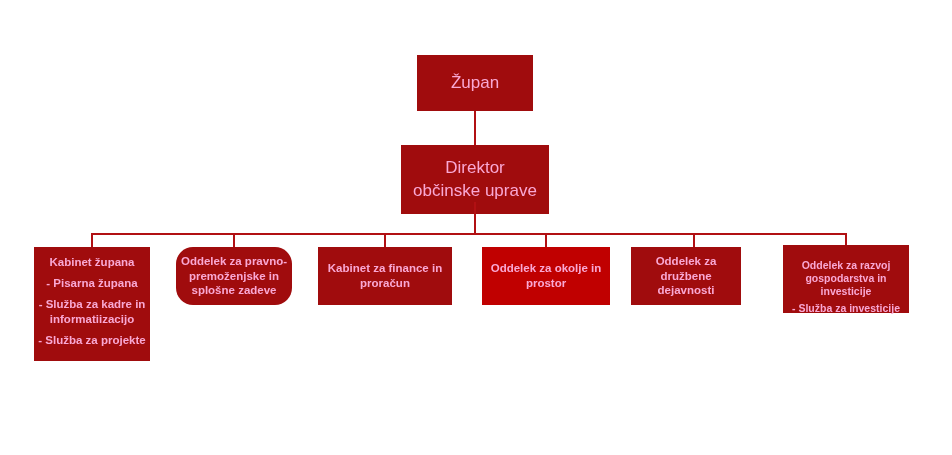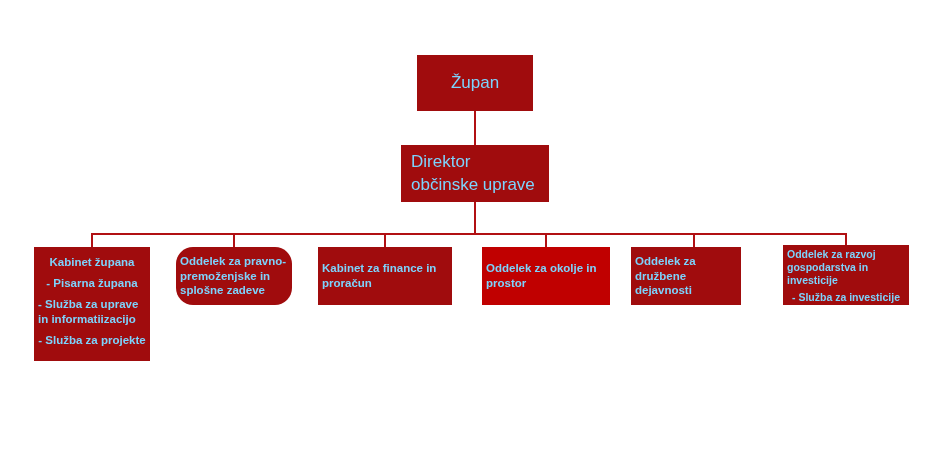--- a/index.html
+++ b/index.html
@@ -11,22 +11,22 @@
   .canvas {
     position: relative;
     width: 952px;
     height: 455px;
     background: #ffffff;
     overflow: hidden;
   }
   .node {
     position: absolute;
     box-sizing: border-box;
-    color: #7dd3fc;
-    text-align: left;
+    color: #f9a8d4;
+    text-align: center;
     display: flex;
     align-items: center;
     justify-content: center;
   }
   .dark   { background: #A00C0D; }
   .bright { background: #C00000; }
   .top-node {
     font-size: 17px;
     line-height: 1.3;
     font-weight: 400;
@@ -59,55 +59,55 @@
 <body>
 
 <div class="canvas">
 
   <div class="node dark top-node" style="left:417px; top:55px; width:116px; height:56px;">
     <span>Župan</span>
   </div>
 
   <div class="line" style="left:474px; top:111px; width:2px; height:34px;"></div>
 
-  <div class="node dark top-node" style="left:401px; top:145px; width:148px; height:57px;">
+  <div class="node dark top-node" style="left:401px; top:145px; width:148px; height:69px;">
     <span>Direktor občinske uprave</span>
   </div>
 
   <div class="line" style="left:474px; top:202px; width:2px; height:32px;"></div>
   <div class="line" style="left:91px; top:233px; width:756px; height:2px;"></div>
 
   <div class="line" style="left:91px;  top:234px; width:2px; height:13px;"></div>
   <div class="line" style="left:233px; top:234px; width:2px; height:13px;"></div>
   <div class="line" style="left:384px; top:234px; width:2px; height:13px;"></div>
   <div class="line" style="left:545px; top:234px; width:2px; height:13px;"></div>
   <div class="line" style="left:693px; top:234px; width:2px; height:13px;"></div>
   <div class="line" style="left:845px; top:234px; width:2px; height:11px;"></div>
 
   <div class="node dark dept dept-col" style="left:34px; top:247px; width:116px; height:114px; padding-top:8px;">
     <span class="dept-title">Kabinet župana</span>
     <span class="sub-item">- Pisarna župana</span>
-    <span class="sub-item">- Služba za uprave in informatiizacijo</span>
+    <span class="sub-item">- Služba za kadre in informatiizacijo</span>
     <span class="sub-item">- Služba za projekte</span>
   </div>
 
   <div class="node dark dept" style="left:176px; top:247px; width:116px; height:58px;border-radius:17px;">
     <span>Oddelek za pravno-premoženjske in splošne zadeve</span>
   </div>
 
   <div class="node dark dept" style="left:318px; top:247px; width:134px; height:58px;">
     <span>Kabinet za finance in proračun</span>
   </div>
 
   <div class="node bright dept" style="left:482px; top:247px; width:128px; height:58px;">
     <span>Oddelek za okolje in prostor</span>
   </div>
 
   <div class="node dark dept" style="left:631px; top:247px; width:110px; height:58px;">
     <span>Oddelek za družbene dejavnosti</span>
   </div>
 
-  <div class="node dark dept dept-col small-text" style="left:783px; top:245px; width:126px; height:60px; padding-top:3px;">
+  <div class="node dark dept dept-col small-text" style="left:783px; top:245px; width:126px; height:68px; padding-top:14px;">
     <span class="dept-title">Oddelek za razvoj gospodarstva in investicije</span>
     <span class="sub-item">- Služba za investicije</span>
   </div>
 
 </div>
 
 </body></html>

